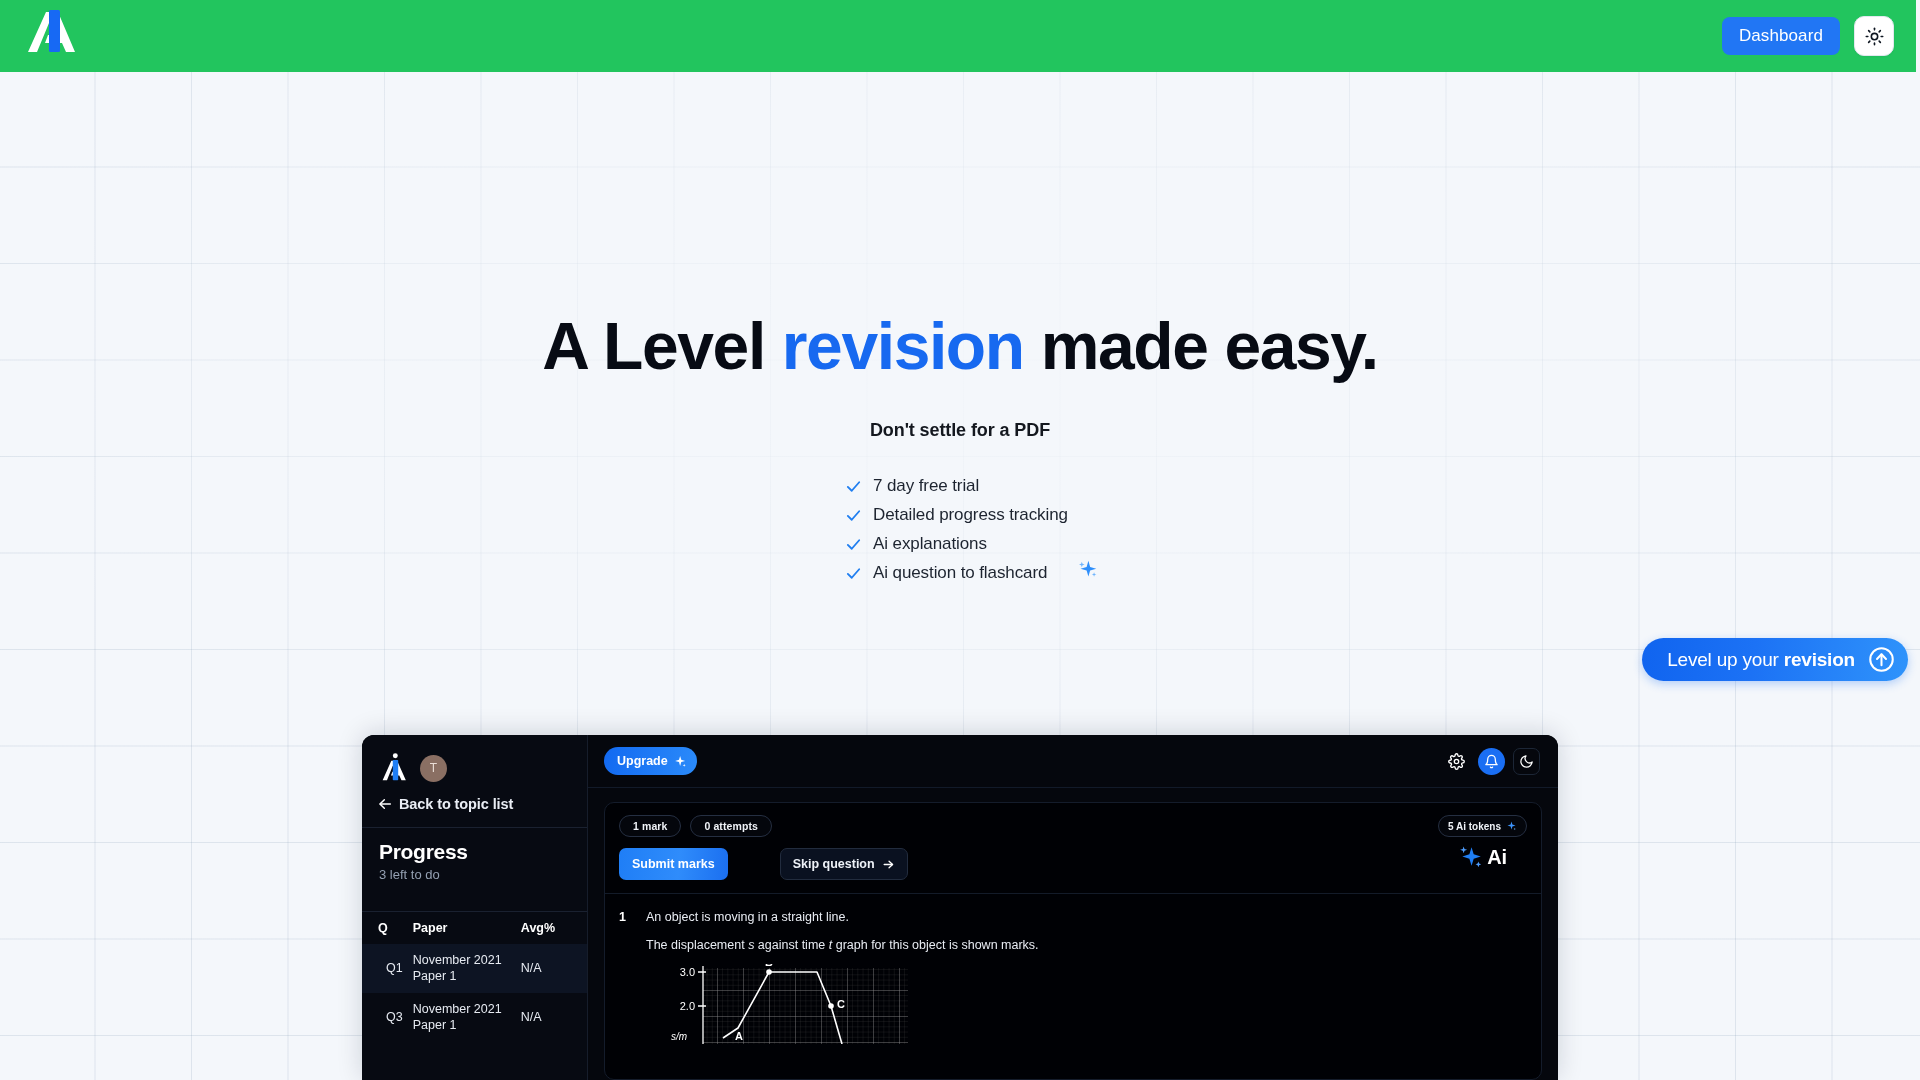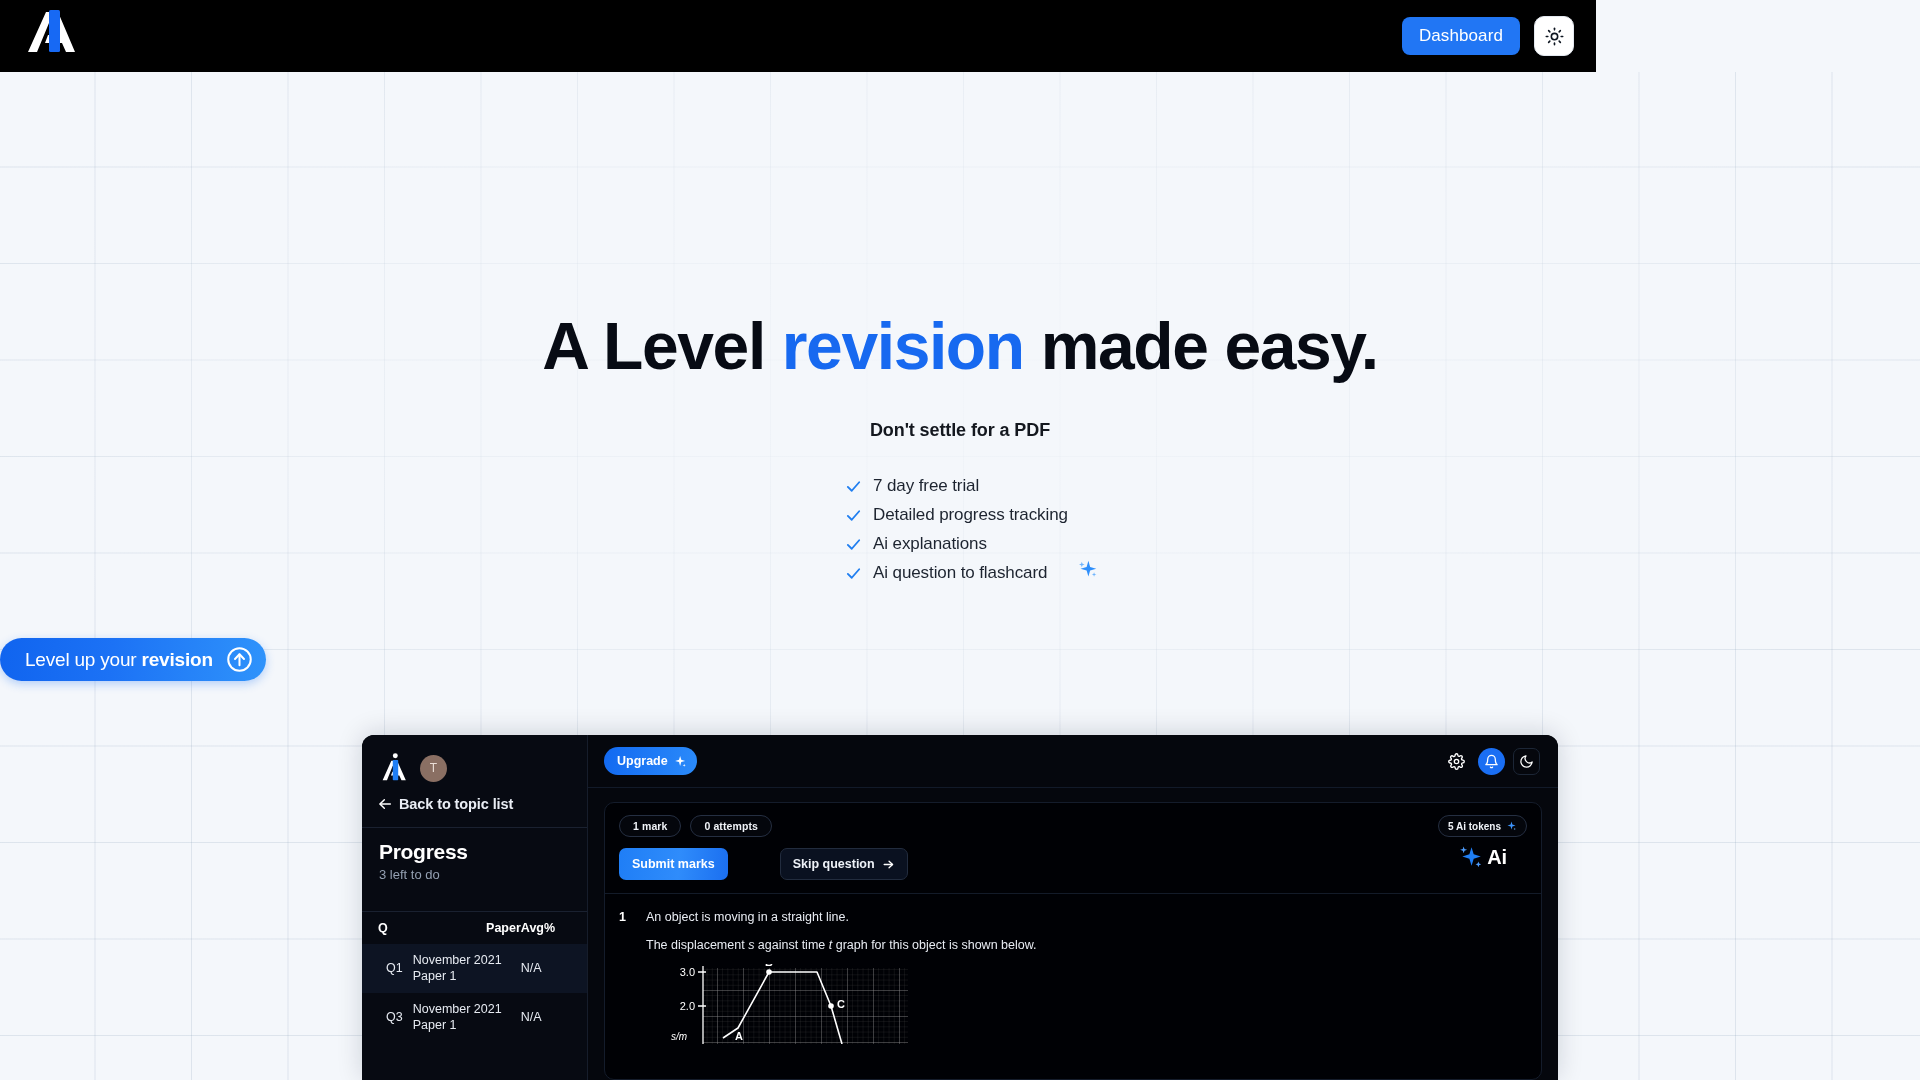--- a/index.html
+++ b/index.html
@@ -29,22 +29,22 @@
     position: absolute;
     left:0; top:72px; right:0; bottom:0;
     background:
       radial-gradient(ellipse 1300px 620px at 50% 300px, rgba(244,247,251,0.93) 0%, rgba(244,247,251,0.55) 45%, rgba(244,247,251,0) 78%);
     pointer-events: none;
   }
 
   
   .header {
     position: absolute;
-    left: 0; top: 0; width: 1596px; height: 72px;
-    background: #000000;
+    left: 0; top: 0; width: 1916px; height: 72px;
+    background: #22c55e;
     display: flex;
     align-items: center;
     z-index: 30;
   }
   .logo-wrap {
     position: absolute; left: 18px; top: -10px;
     width: 62px; height: 72px;
   }
   .logo-svg { display:block; }
 
@@ -125,21 +125,21 @@
     letter-spacing: -0.1px;
   }
   .sparkle-inline {
     position: absolute;
     right: -23px; top: -4px;
   }
 
   .cta-wrap {
     position: absolute;
     top: 638px; left: 0; right: 12px;
-    display: flex; justify-content: flex-start;
+    display: flex; justify-content: flex-end;
   }
   .cta-btn {
     background: linear-gradient(95deg, #1064ef 0%, #1c72f5 42%, #2f93fb 100%);
     border: none;
     border-radius: 999px;
     height: 43px;
     padding: 0 13px 0 25px;
     display: flex;
     align-items: center;
     gap: 13px;
@@ -222,21 +222,21 @@
     table-layout: fixed;
   }
   .ptable th {
     text-align: left;
     color: #ffffff;
     font-size: 12.5px;
     font-weight: bold;
     padding: 9px 0 9px 0;
   }
   .ptable th:first-child { padding-left: 16px; width: 46px; }
-  .ptable th:nth-child(2) { width: 98px; text-align: right; }
+  .ptable th:nth-child(2) { width: 98px; }
   .ptable th:last-child { width: 60px; }
   .ptable td {
     color: #e6eaf1;
     font-size: 12.5px;
     padding: 9px 0;
     vertical-align: middle;
     line-height: 1.25;
   }
   .ptable td:first-child { padding-left: 24px; }
   .ptable tr.row-alt td { background: #0d1423; }
@@ -568,21 +568,21 @@
               <span class="ai-logo-text">Ai</span>
             </span>
           </div>
         </div>
 
         <div class="q-body">
           <div class="q-line">
             <span class="q-num">1</span>
             <span class="q-text">An object is moving in a straight line.</span>
           </div>
-          <div class="q-text2"><span>The displacement </span><i>s</i><span> against time </span><i>t</i><span> graph for this object is shown below.</span></div>
+          <div class="q-text2"><span>The displacement </span><i>s</i><span> against time </span><i>t</i><span> graph for this object is shown marks.</span></div>
 
           <div class="graph-wrap">
             <svg width="250" height="80" viewBox="0 0 250 80">
               <defs>
                 <pattern id="minor" width="5.2" height="5.2" patternUnits="userSpaceOnUse">
                   <path d="M5.2 0 L0 0 0 5.2" fill="none" stroke="#4a4a4a" stroke-width="0.4"></path>
                 </pattern>
                 <pattern id="major" width="26" height="26" patternUnits="userSpaceOnUse">
                   <path d="M26 0 L0 0 0 26" fill="none" stroke="#8f8f8f" stroke-width="0.7"></path>
                 </pattern>

